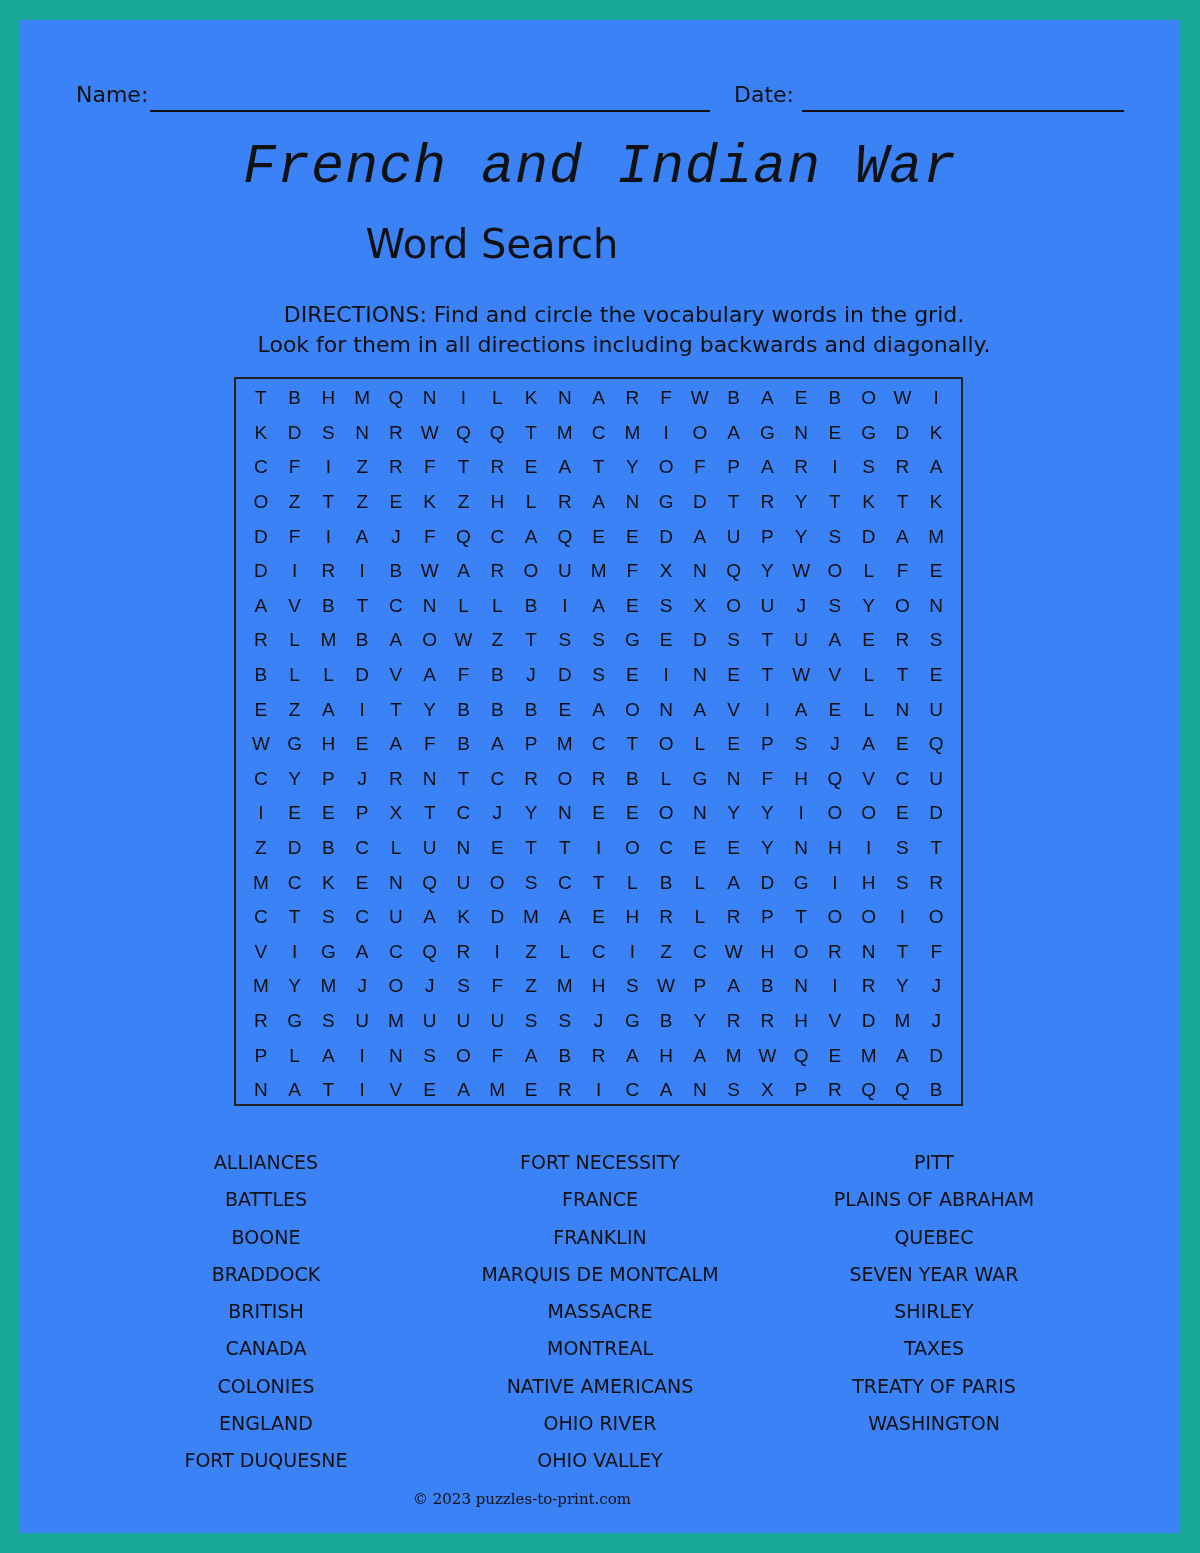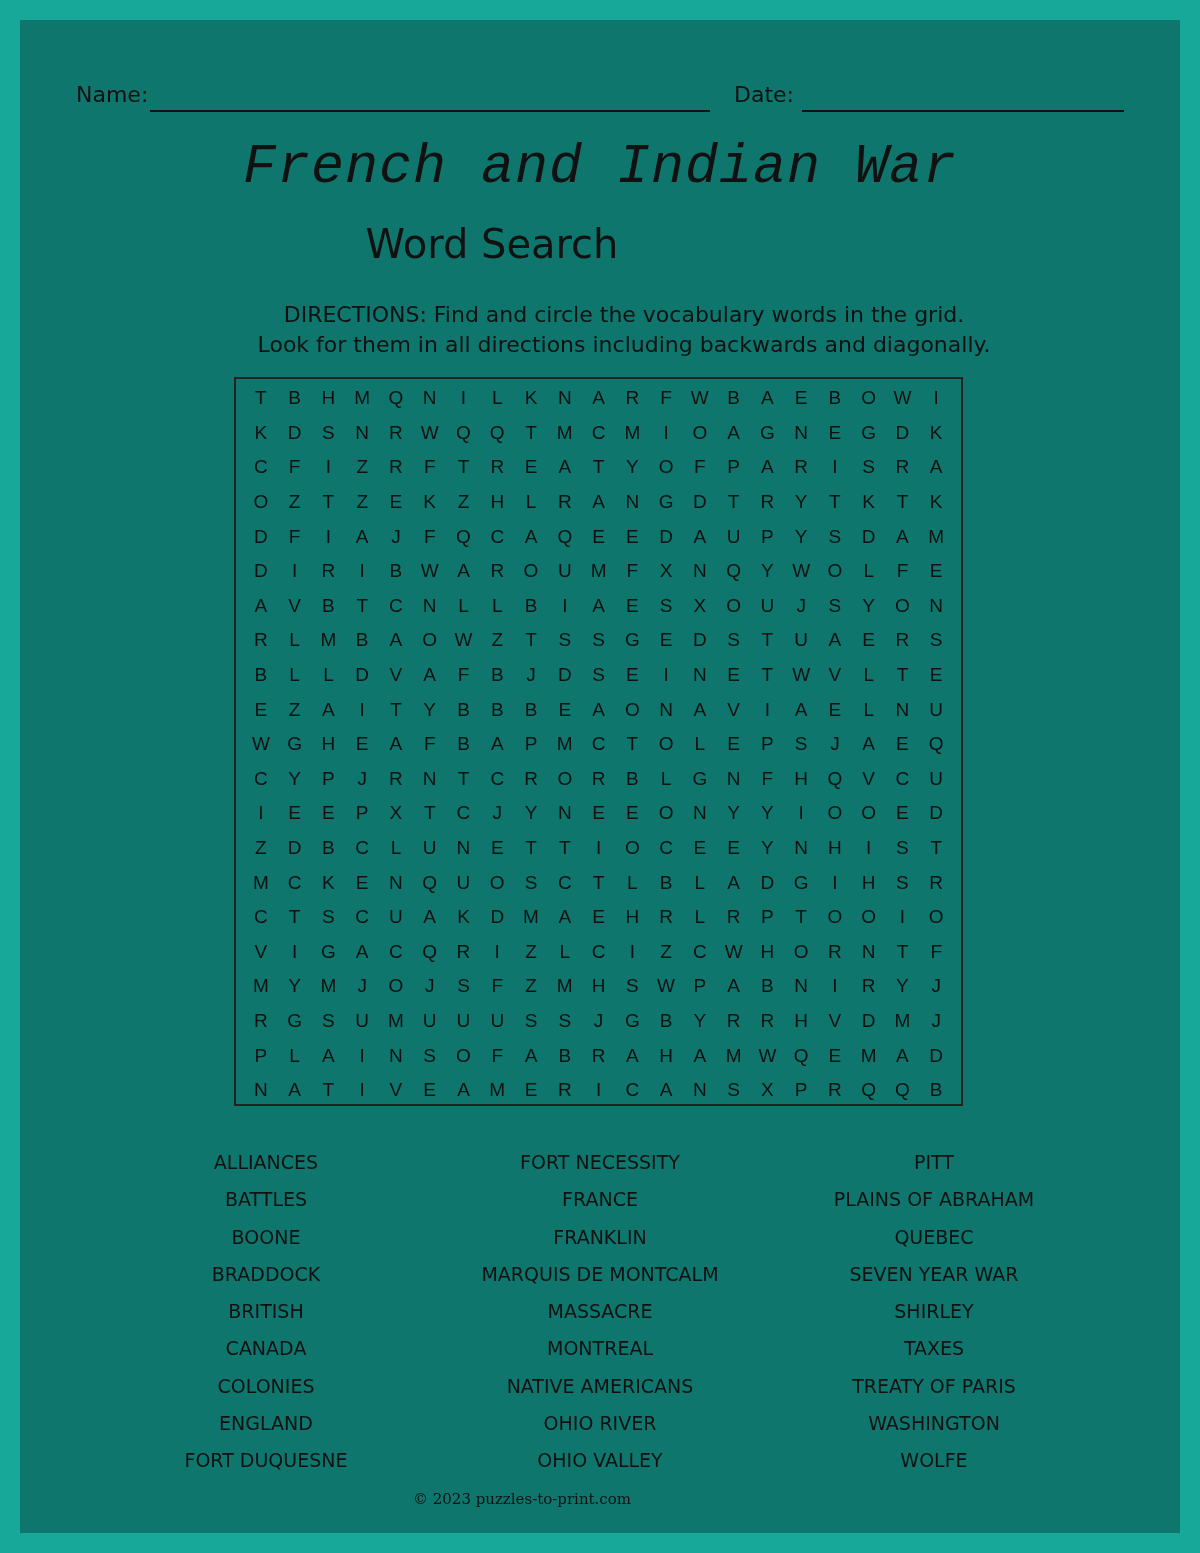--- a/index.html
+++ b/index.html
@@ -6,21 +6,21 @@
   body {
     width: 1200px; height: 1553px;
     background: #17a89a;
     position: relative;
     overflow: hidden;
   }
   .page {
     position: absolute;
     left: 20px; top: 20px;
     width: 1160px; height: 1513px;
-    background: #0f766e;
+    background: #3b82f6;
     color: #111;
   }
   .hdr-row {
     position: absolute; top: 62px; left: 56px; right: 56px;
     font-family: "DejaVu Sans", sans-serif;
     font-size: 22px;
     height: 34px;
   }
   .hdr-label { position: absolute; top: 0; }
   .hdr-line { position: absolute; top: 28px; border-bottom: 2px solid #111; height: 0; }
@@ -615,18 +615,17 @@
       </div>
     <div class="col" style="left:734px" id="wl2">
         <div class="word">PITT</div>
         <div class="word">PLAINS OF ABRAHAM</div>
         <div class="word">QUEBEC</div>
         <div class="word">SEVEN YEAR WAR</div>
         <div class="word">SHIRLEY</div>
         <div class="word">TAXES</div>
         <div class="word">TREATY OF PARIS</div>
         <div class="word">WASHINGTON</div>
-        <div class="word">WOLFE</div>
       </div>
   </div>
 
   <div class="footer">© 2023 puzzles-to-print.com</div>
 </div>
 
 </body></html>

